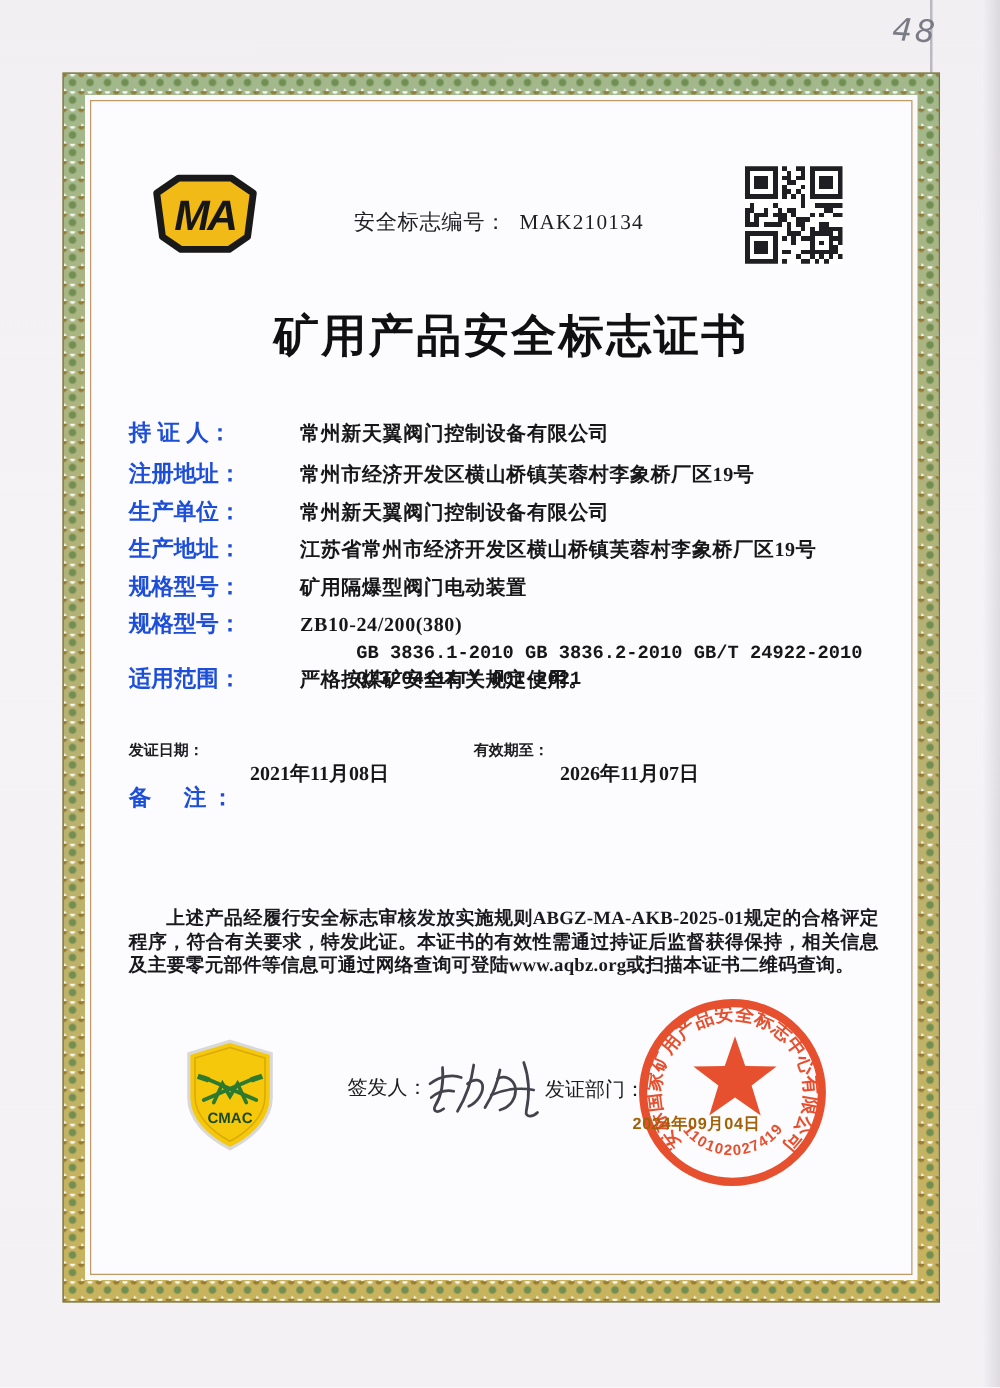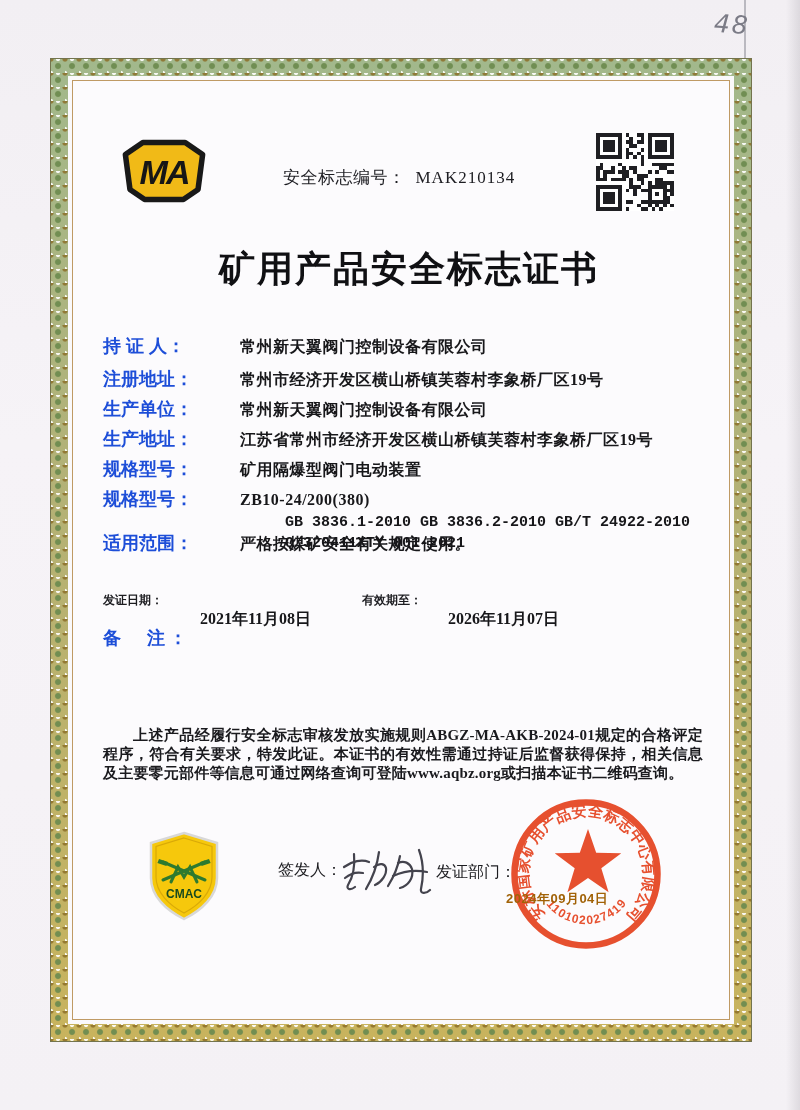--- a/index.html
+++ b/index.html
@@ -341,29 +341,29 @@
   <div class="std-value">GB 3836.1-2010 GB 3836.2-2010 GB/T 24922-2010 Q/320411XTY 001-2021</div>
 </div>
 <div class="abs row" style="top:531px">
   <span class="flabel">适用范围：</span>
   <span class="fvalue">严格按煤矿安全有关规定使用。</span>
 </div>
 
 <div class="abs row dates" style="top:592px;height:22px">
   <span class="dlab" style="left:0">发证日期：</span>
   <span class="dval" style="left:97px">2021年11月08日</span>
-  <span class="dlab" style="left:259px">有效期至：</span>
+  <span class="dlab" style="left:276px">有效期至：</span>
   <span class="dval" style="left:345px">2026年11月07日</span>
 </div>
 
 <div class="abs row" style="top:626px">
   <span class="flabel" style="letter-spacing:4px">备　注：</span>
 </div>
 
-<div class="abs statement">上述产品经履行安全标志审核发放实施规则ABGZ-MA-AKB-2024-01规定的合格评定程序，符合有关要求，特发此证。本证书的有效性需通过持证后监督获得保持，相关信息及主要零元部件等信息可通过网络查询可登陆www.aqbz.org或扫描本证书二维码查询。</div>
+<div class="abs statement">上述产品经履行安全标志审核发放实施规则ABGZ-MA-AKB-2025-01规定的合格评定程序，符合有关要求，特发此证。本证书的有效性需通过持证后监督获得保持，相关信息及主要零元部件等信息可通过网络查询可登陆www.aqbz.org或扫描本证书二维码查询。</div>
 
 <svg class="abs cmac" viewBox="0 0 76 92">
   <path d="M38,3 L71,13 V48 C71,66 56,80 38,89 C20,80 5,66 5,48 V13 Z" fill="#f6c80c" stroke="#d8d8d8" stroke-width="2.5"></path>
   <path d="M38,8 L66,16.5 V47 C66,62.5 53,75 38,83 C23,75 10,62.5 10,47 V16.5 Z" fill="none" stroke="#d9a908" stroke-width="1.2"></path>
   <g stroke="#2d7a2f" stroke-width="3" fill="none" stroke-linecap="round">
     <path d="M17,32 L59,50"></path>
     <path d="M59,32 L17,50"></path>
     <path d="M25,52 L32,37 L38,47 L44,37 L51,52"></path>
   </g>
   <path d="M13,29 l9,3 -1.6,4 -9,-3 z" fill="#2d7a2f"></path>

